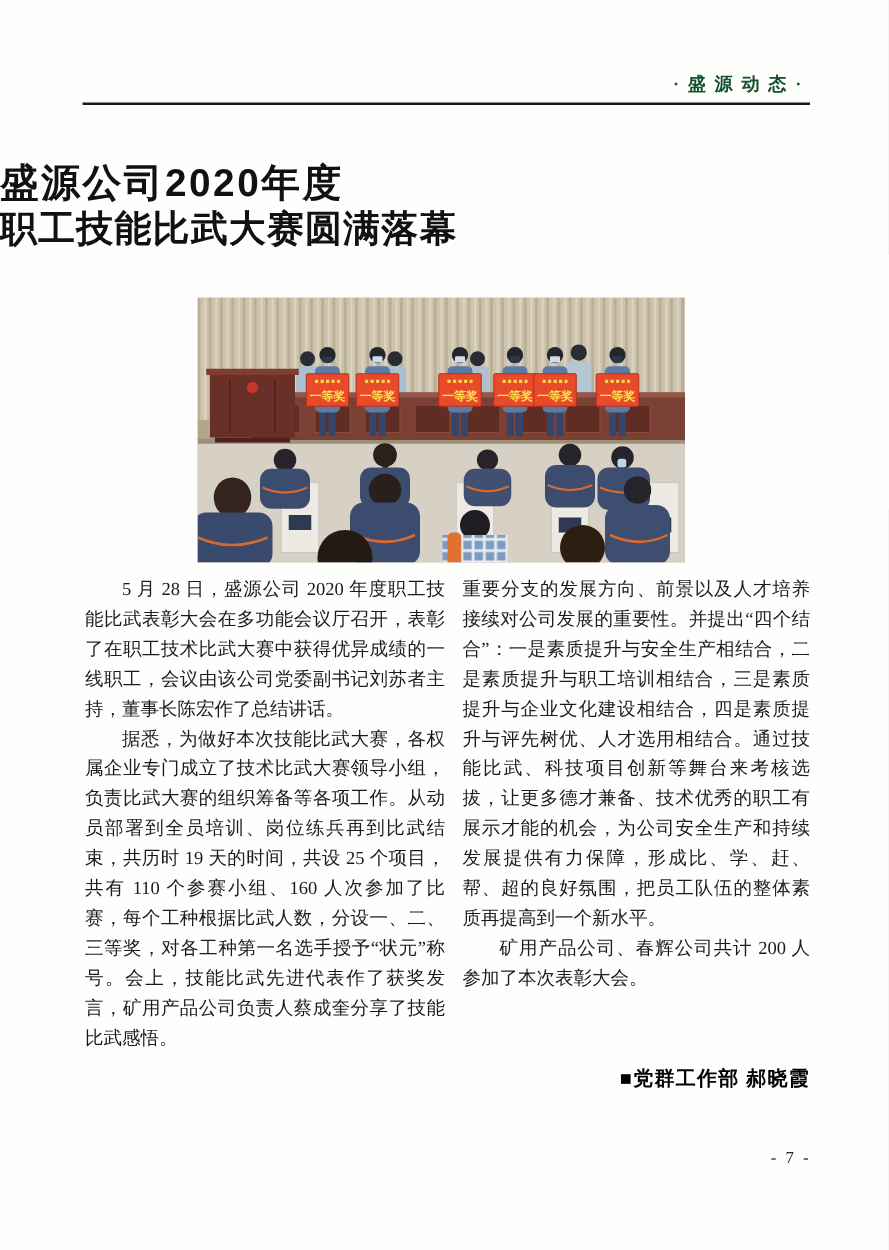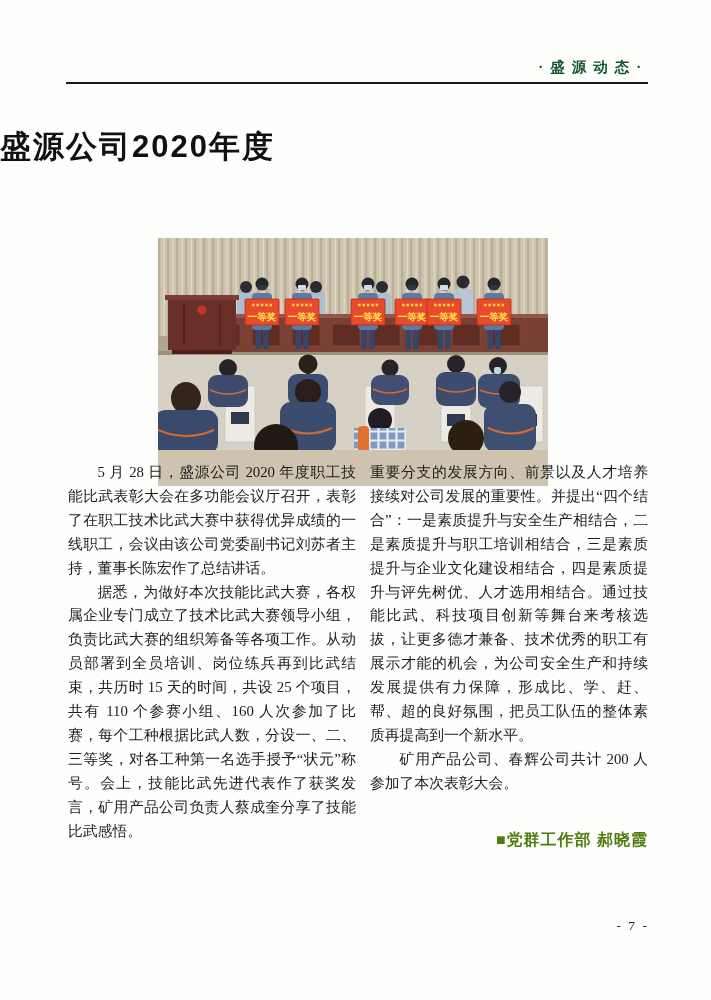--- a/index.html
+++ b/index.html
@@ -10,46 +10,47 @@
   .masthead-label{text-align:right;font-size:14.5px;font-weight:bold;letter-spacing:7px;
         font-family:"Liberation Serif","DejaVu Serif",serif;color:#14532d;}
   .masthead-rule{margin-top:5px;height:0;border-top:2.5px solid #1a1a1a;}
   
   .article-title{position:absolute;left:0;right:0;top:128px;
         font-family:"Liberation Sans","DejaVu Sans",sans-serif;font-weight:900;color:#111;
         line-height:37px;}
   .article-title .t1{font-size:31px;letter-spacing:2px;}
   .article-title .t2{font-size:29.5px;letter-spacing:1px;}
   
-  .photo{position:absolute;left:158px;top:238px;width:390px;height:248px;overflow:hidden;
+  .photo{position:absolute;left:158px;top:238px;width:390px;height:212px;overflow:hidden;
         background:#cdc3ae;}
   .photo svg{display:block;}
   
   .col{position:absolute;top:461px;font-size:14.8px;line-height:23.9px;text-align:justify;
         color:#1b1b1b;}
   .col-left{left:68px;width:288px;}
   .col-right{left:370px;width:278px;}
   .col p{margin:0;}
   .col p.indent{text-indent:2em;}
-  .byline{margin-top:32px;text-align:right;font-family:"Liberation Sans","DejaVu Sans",sans-serif;
-        font-weight:bold;font-size:16px;letter-spacing:1px;color:#4d7c0f;}
+  .byline{margin-top:56px;text-align:right;font-family:"Liberation Sans","DejaVu Sans",sans-serif;
+        font-weight:bold;font-size:16px;letter-spacing:1px;color:#000000;}
   .pageno{position:absolute;right:62px;top:918px;font-size:13.5px;letter-spacing:2px;color:#222;}
 </style>
 </head>
 <body>
 
 <div class="page">
 
   <div class="masthead">
     <div class="masthead-label">·盛源动态·</div>
     <div class="masthead-rule"></div>
   </div>
 
   <div class="article-title">
     <div class="t1">盛源公司2020年度</div>
+    <div class="t2">职工技能比武大赛圆满落幕</div>
   </div>
 
   <div class="photo">
     <svg viewBox="0 0 390 212" width="390" height="212">
       <defs>
         <pattern id="curtainP" width="9" height="12" patternUnits="userSpaceOnUse">
           <rect width="9" height="12" fill="#cdc3ae"></rect>
           <rect x="0" width="2.2" height="12" fill="#b9ae96"></rect>
           <rect x="5.4" width="1.6" height="12" fill="#ded5c0"></rect>
         </pattern>
@@ -256,21 +257,21 @@
             <rect x="326" y="166" width="52" height="48" rx="11" fill="#3e4e70"></rect>
             <path d="M330 190q24 11 46 0" stroke="#d96a2e" stroke-width="2" fill="none"></path>
             <circle cx="352" cy="154" r="11" fill="#26242a"></circle>
           </g>
       </g>
     </svg>
   </div>
 
   <div class="col col-left">
     <p class="indent">5 月 28 日，盛源公司 2020 年度职工技能比武表彰大会在多功能会议厅召开，表彰了在职工技术比武大赛中获得优异成绩的一线职工，会议由该公司党委副书记刘苏者主持，董事长陈宏作了总结讲话。</p>
-    <p class="indent">据悉，为做好本次技能比武大赛，各权属企业专门成立了技术比武大赛领导小组，负责比武大赛的组织筹备等各项工作。从动员部署到全员培训、岗位练兵再到比武结束，共历时 15 天的时间，共设 25 个项目，共有 110 个参赛小组、160 人次参加了比赛，每个工种根据比武人数，分设一、二、三等奖，对各工种第一名选手授予“状元”称号。会上，技能比武先进代表作了获奖发言，矿用产品公司负责人蔡成奎分享了技能比武感悟。</p>
+    <p class="indent">据悉，为做好本次技能比武大赛，各权属企业专门成立了技术比武大赛领导小组，负责比武大赛的组织筹备等各项工作。从动员部署到全员培训、岗位练兵再到比武结束，共历时 19 天的时间，共设 25 个项目，共有 110 个参赛小组、160 人次参加了比赛，每个工种根据比武人数，分设一、二、三等奖，对各工种第一名选手授予“状元”称号。会上，技能比武先进代表作了获奖发言，矿用产品公司负责人蔡成奎分享了技能比武感悟。</p>
   </div>
 
   <div class="col col-right">
     <p>重要分支的发展方向、前景以及人才培养接续对公司发展的重要性。并提出“四个结合”：一是素质提升与安全生产相结合，二是素质提升与职工培训相结合，三是素质提升与企业文化建设相结合，四是素质提升与评先树优、人才选用相结合。通过技能比武、科技项目创新等舞台来考核选拔，让更多德才兼备、技术优秀的职工有展示才能的机会，为公司安全生产和持续发展提供有力保障，形成比、学、赶、帮、超的良好氛围，把员工队伍的整体素质再提高到一个新水平。</p>
     <p class="indent">矿用产品公司、春辉公司共计 200 人参加了本次表彰大会。</p>
     <div class="byline">
       <span>■</span><span>党群工作部 郝晓霞</span>
     </div>
   </div>
 

